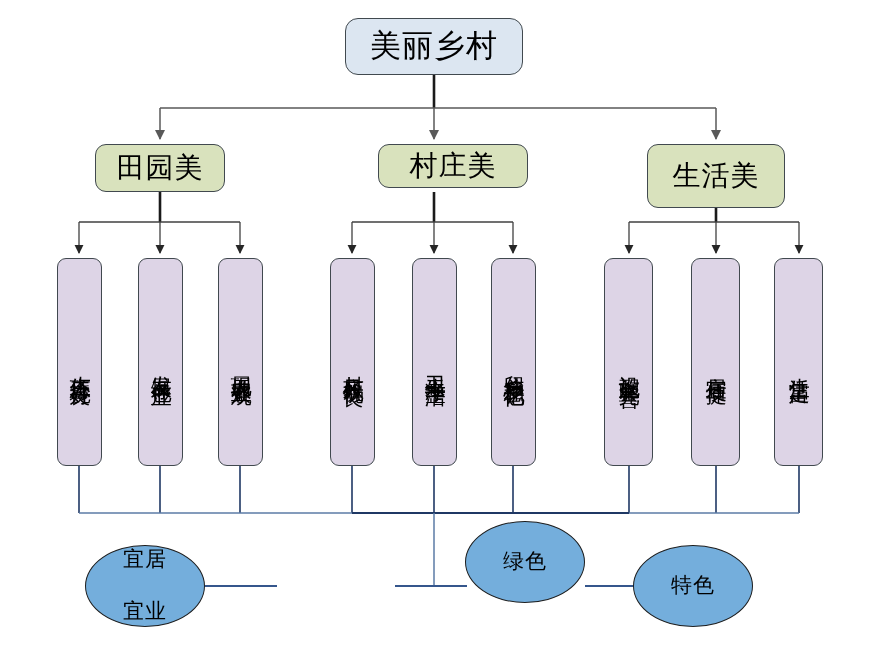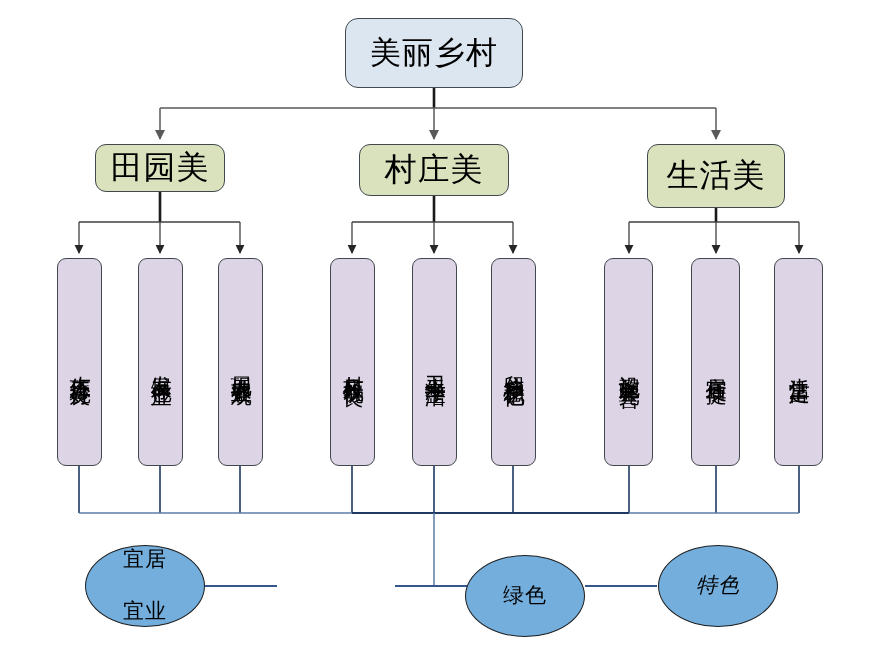--- a/index.html
+++ b/index.html
@@ -41,21 +41,21 @@
     background: #dce6f1;
     border: 1.3px solid #41494f;
     border-radius: 13px;
     font-size: 31px;
     letter-spacing: 1px;
   }
   .branch-node {
     background: #d9e2bd;
     border: 1.3px solid #41494f;
     border-radius: 11px;
-    font-size: 32px;
+    font-size: 28px;
     letter-spacing: 1px;
   }
   .leaf-node {
     background: #ddd4e6;
     border: 1.2px solid #41494f;
     border-radius: 9px;
     font-size: 21px;
     writing-mode: vertical-rl;
     text-orientation: upright;
     letter-spacing: 2px;
@@ -139,28 +139,28 @@
       <path d="M 434 513 L 434 586" stroke="#5b7ba6" stroke-width="1.5" fill="none"></path>
     </g>
 
     <g>
       <path d="M 205 586 L 277 586" stroke="#35568c" stroke-width="1.8" fill="none"></path>
       <path d="M 395 586 L 467 586" stroke="#35568c" stroke-width="1.8" fill="none"></path>
       <path d="M 585 586 L 657 586" stroke="#35568c" stroke-width="1.8" fill="none"></path>
     </g>
   </svg>
 
-  <div class="node root-node" style="left:345px; top:18px; width:178px; height:70px;">
+  <div class="node root-node" style="left:345px; top:18px; width:178px; height:57px;">
     <span>美丽乡村</span>
   </div>
 
   <div class="node branch-node" style="left:95px; top:144px; width:130px; height:48px;">
     <span>田园美</span>
   </div>
-  <div class="node branch-node" style="left:359px; top:144px; width:150px; height:52px;">
+  <div class="node branch-node" style="left:378px; top:144px; width:150px; height:44px;">
     <span>村庄美</span>
   </div>
   <div class="node branch-node" style="left:647px; top:144px; width:138px; height:64px;">
     <span>生活美</span>
   </div>
 
   <div class="node leaf-node" style="left:57px; top:258px; width:45px; height:208px;">
     <span>生态环境良好</span>
   </div>
   <div class="node leaf-node" style="left:138px; top:258px; width:45px; height:208px;">
@@ -187,20 +187,20 @@
     <span>宜居便捷</span>
   </div>
   <div class="node leaf-node" style="left:774px; top:258px; width:49px; height:208px;">
     <span>生活富足</span>
   </div>
 
   <div class="node tag-node" style="left:85px; top:545px; width:120px; height:82px;">
     <span class="tag-line">宜居</span>
     <span class="tag-line">宜业</span>
   </div>
-  <div class="node tag-node" style="left:465px; top:555px; width:120px; height:82px;">
+  <div class="node tag-node" style="left:465px; top:521px; width:120px; height:82px;">
     <span class="tag-line">绿色</span>
   </div>
-  <div class="node tag-node" style="left:658px; top:545px; width:120px; height:82px;font-style:italic;">
+  <div class="node tag-node" style="left:633px; top:545px; width:120px; height:82px;">
     <span class="tag-line">特色</span>
   </div>
 
 </div>
 
 </body></html>

